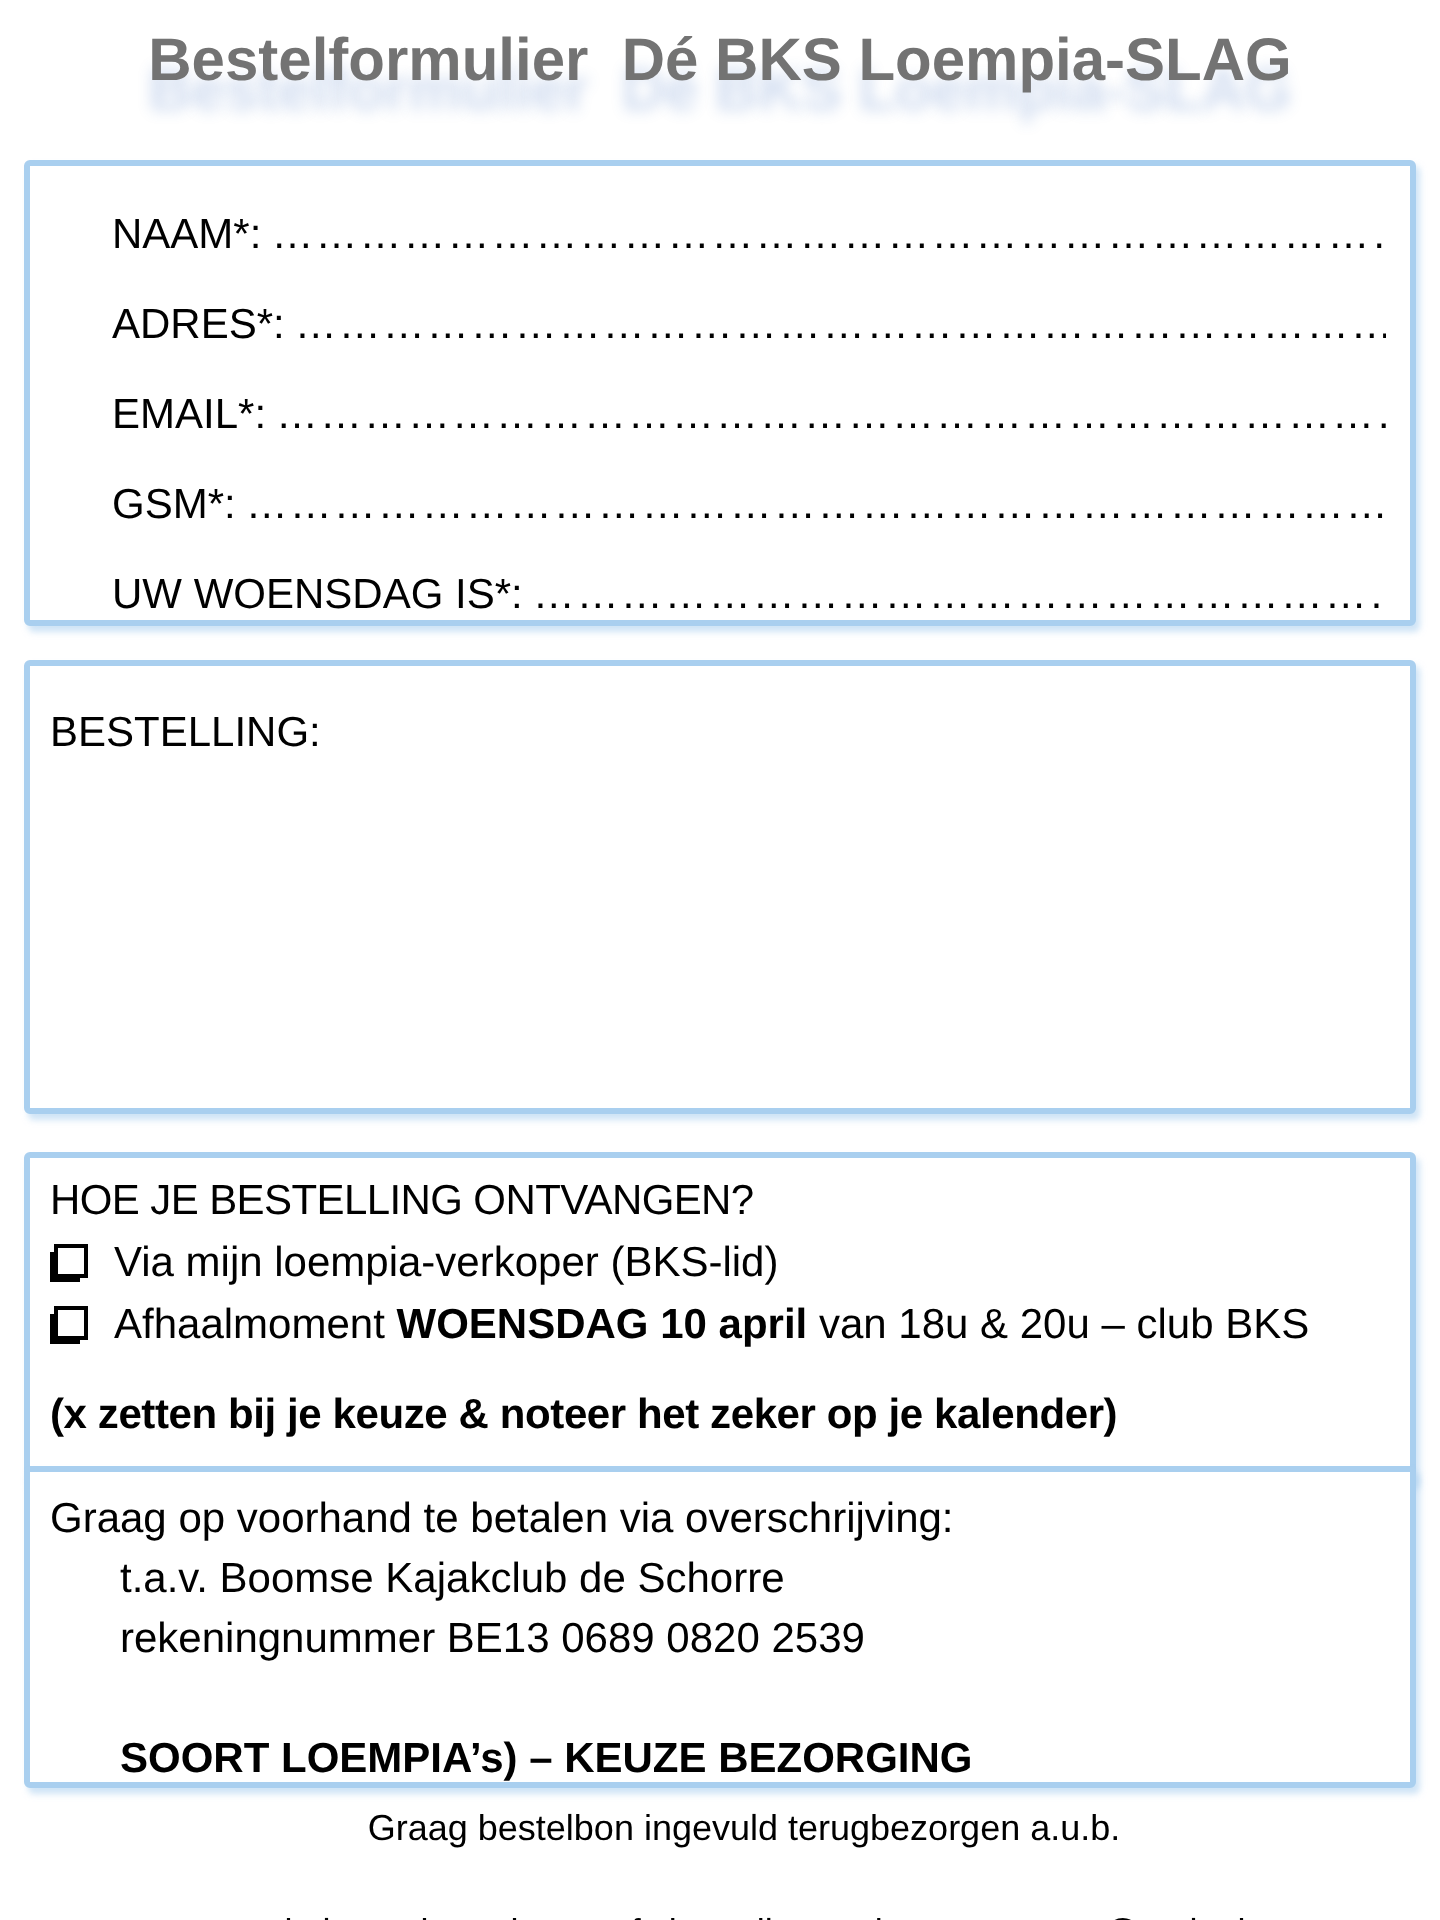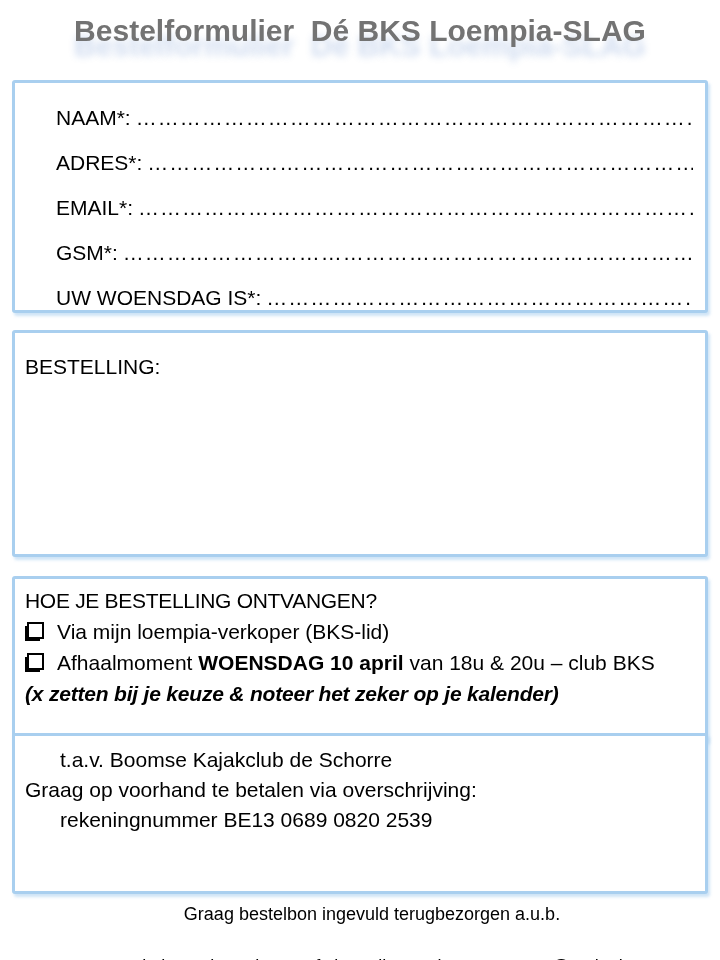--- a/index.html
+++ b/index.html
@@ -29,21 +29,21 @@
   .bold{font-weight:700;}
   
   .box-delivery{top:576px;height:166px;padding-top:6px;font-size:21px;}
   .delivery-heading{height:31px;line-height:31px;letter-spacing:-0.3px;}
   .check-row{display:flex;align-items:center;height:31px;line-height:31px;white-space:pre;}
   .checkbox{
     display:inline-block;flex:none;width:13px;height:13px;border:2.5px solid #000;
     box-shadow:-3px 3px 0 -1px #000;margin:0 13px 0 2px;transform:translateY(-1px);
     background:#fff;
   }
-  .delivery-note{height:31px;line-height:31px;font-style:italic;font-weight:700;letter-spacing:-0.2px;}
+  .delivery-note{height:31px;line-height:31px;font-weight:700;letter-spacing:-0.2px;margin-top:14px;}
   
   .box-payment{top:733px;height:161px;padding-top:9px;font-size:21px;}
   .pay-line{height:30px;line-height:30px;white-space:pre;overflow:hidden;}
   .indent{padding-left:35px;}
   
   .footer{position:absolute;top:901px;left:0;width:100%;text-align:center;font-size:18px;padding-left:12px;}
   .footer-line{height:26px;line-height:26px;white-space:pre;}
 </style>
 </head>
 <body>
@@ -98,26 +98,27 @@
       <span>Via mijn loempia-verkoper (BKS-lid)</span><span class="bold"></span><span></span>
     </div>
     <div class="check-row">
       <span class="checkbox"></span>
       <span>Afhaalmoment </span><span class="bold">WOENSDAG 10 april</span><span> van 18u &amp; 20u – club BKS</span>
     </div>
     <div class="delivery-note">(x zetten bij je keuze &amp; noteer het zeker op je kalender)</div>
   </section>
 
   <section class="box box-payment">
+    <div class="pay-line">Graag op voorhand te betalen via overschrijving:</div>
     <div class="pay-line indent">t.a.v. Boomse Kajakclub de Schorre</div>
-    <div class="pay-line">Graag op voorhand te betalen via overschrijving:</div>
     <div class="pay-line indent">rekeningnummer BE13 0689 0820 2539</div>
     <div class="pay-line indent">
       
     </div>
+    <div class="pay-line indent bold">SOORT LOEMPIA’s) – KEUZE BEZORGING</div>
   </section>
 
   <div class="footer">
     <div class="footer-line">Graag bestelbon ingevuld terugbezorgen a.u.b.</div>
     <div class="footer-line">
       <span>aan je loempia-verkoper of via mail naar </span><span>tiensrestaurant@outlook.com</span>
     </div>
   </div>
 
 </div>

